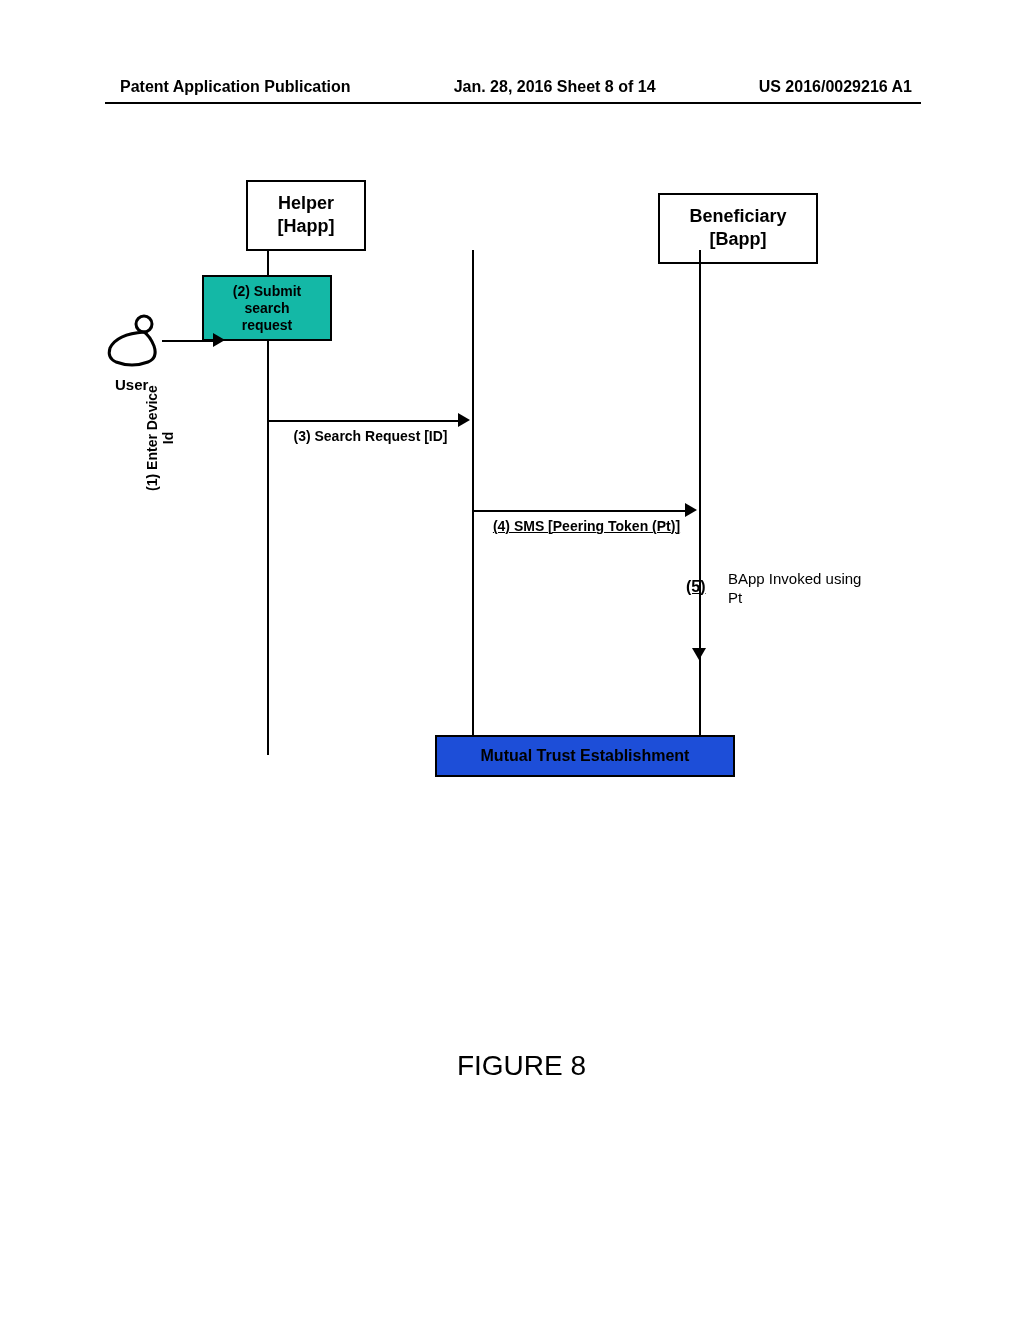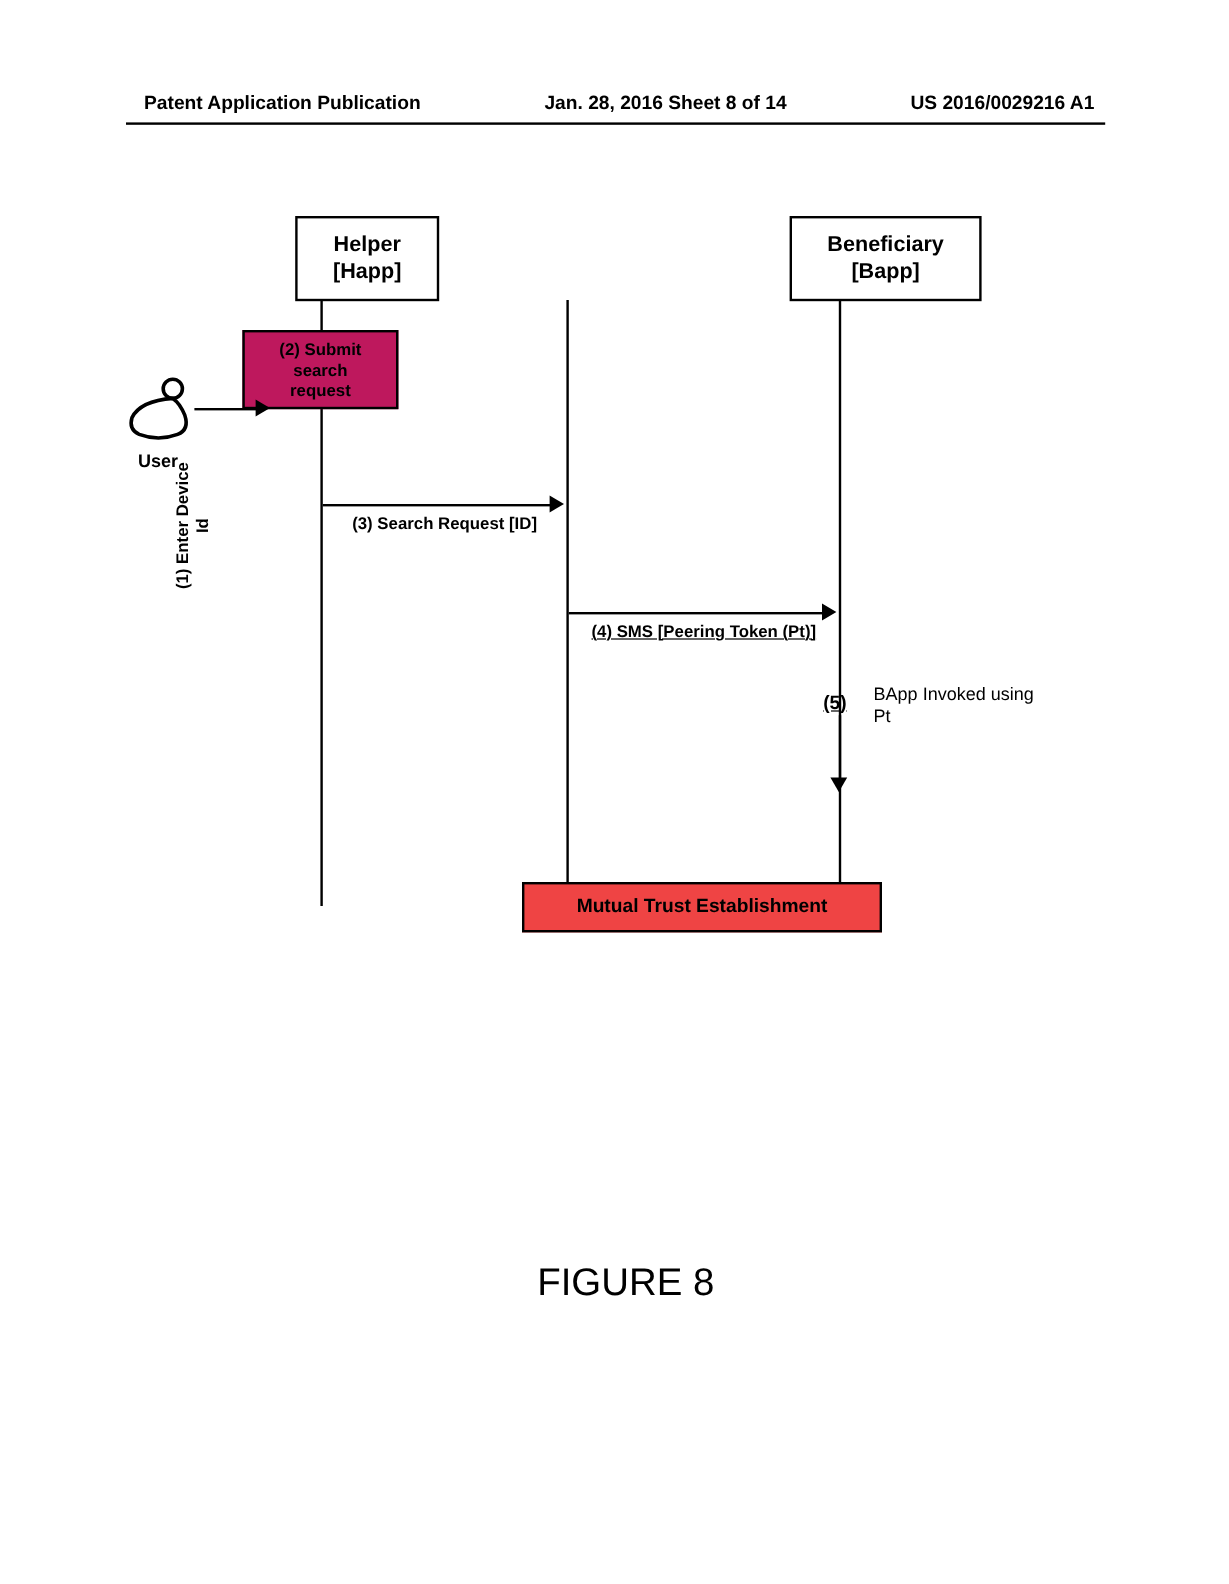--- a/index.html
+++ b/index.html
@@ -52,21 +52,21 @@
     top: 0;
     width: 120px;
   }
   .actor-box.server {
     left: 278px;
     top: 0;
     width: 130px;
   }
   .actor-box.beneficiary {
     left: 490px;
-    top: 0;
+    top: 13px;
     width: 160px;
   }
   .lifeline {
     position: absolute;
     width: 2px;
     background: #000;
   }
   .lifeline.helper { left: 137px; top: 70px; height: 505px; }
   .lifeline.server { left: 342px; top: 70px; height: 505px; }
   .lifeline.beneficiary { left: 569px; top: 70px; height: 505px; }
@@ -90,21 +90,21 @@
   .submit-box {
     position: absolute;
     left: 72px;
     top: 95px;
     width: 130px;
     border: 2px solid #000;
     font-weight: bold;
     font-size: 14px;
     text-align: center;
     padding: 6px 17px;
-    background: #be185d;
+    background: #14b8a6;
     line-height: 1.2;
   }
 
   .arrow-line {
     position: absolute;
     background: #000;
     height: 2px;
   }
   .arrowhead {
     position: absolute;
@@ -198,30 +198,30 @@
   .trust-box {
     position: absolute;
     left: 305px;
     top: 555px;
     width: 300px;
     border: 2px solid #000;
     font-weight: bold;
     font-size: 16px;
     text-align: center;
     padding: 10px 8px;
-    background: #ef4444;
+    background: #1d4ed8;
   }
 
   .figcap {
     position: absolute;
     top: 1050px;
     left: 0;
     width: 1024px;
     text-align: center;
-    font-size: 32px;
+    font-size: 28px;
     font-family: Arial, Helvetica, sans-serif;
     padding-left: 19px;
   }
 </style>
 </head>
 <body>
 
 <div class="header">
   <span>Patent Application Publication</span>
   <span>Jan. 28, 2016  Sheet 8 of 14</span>

